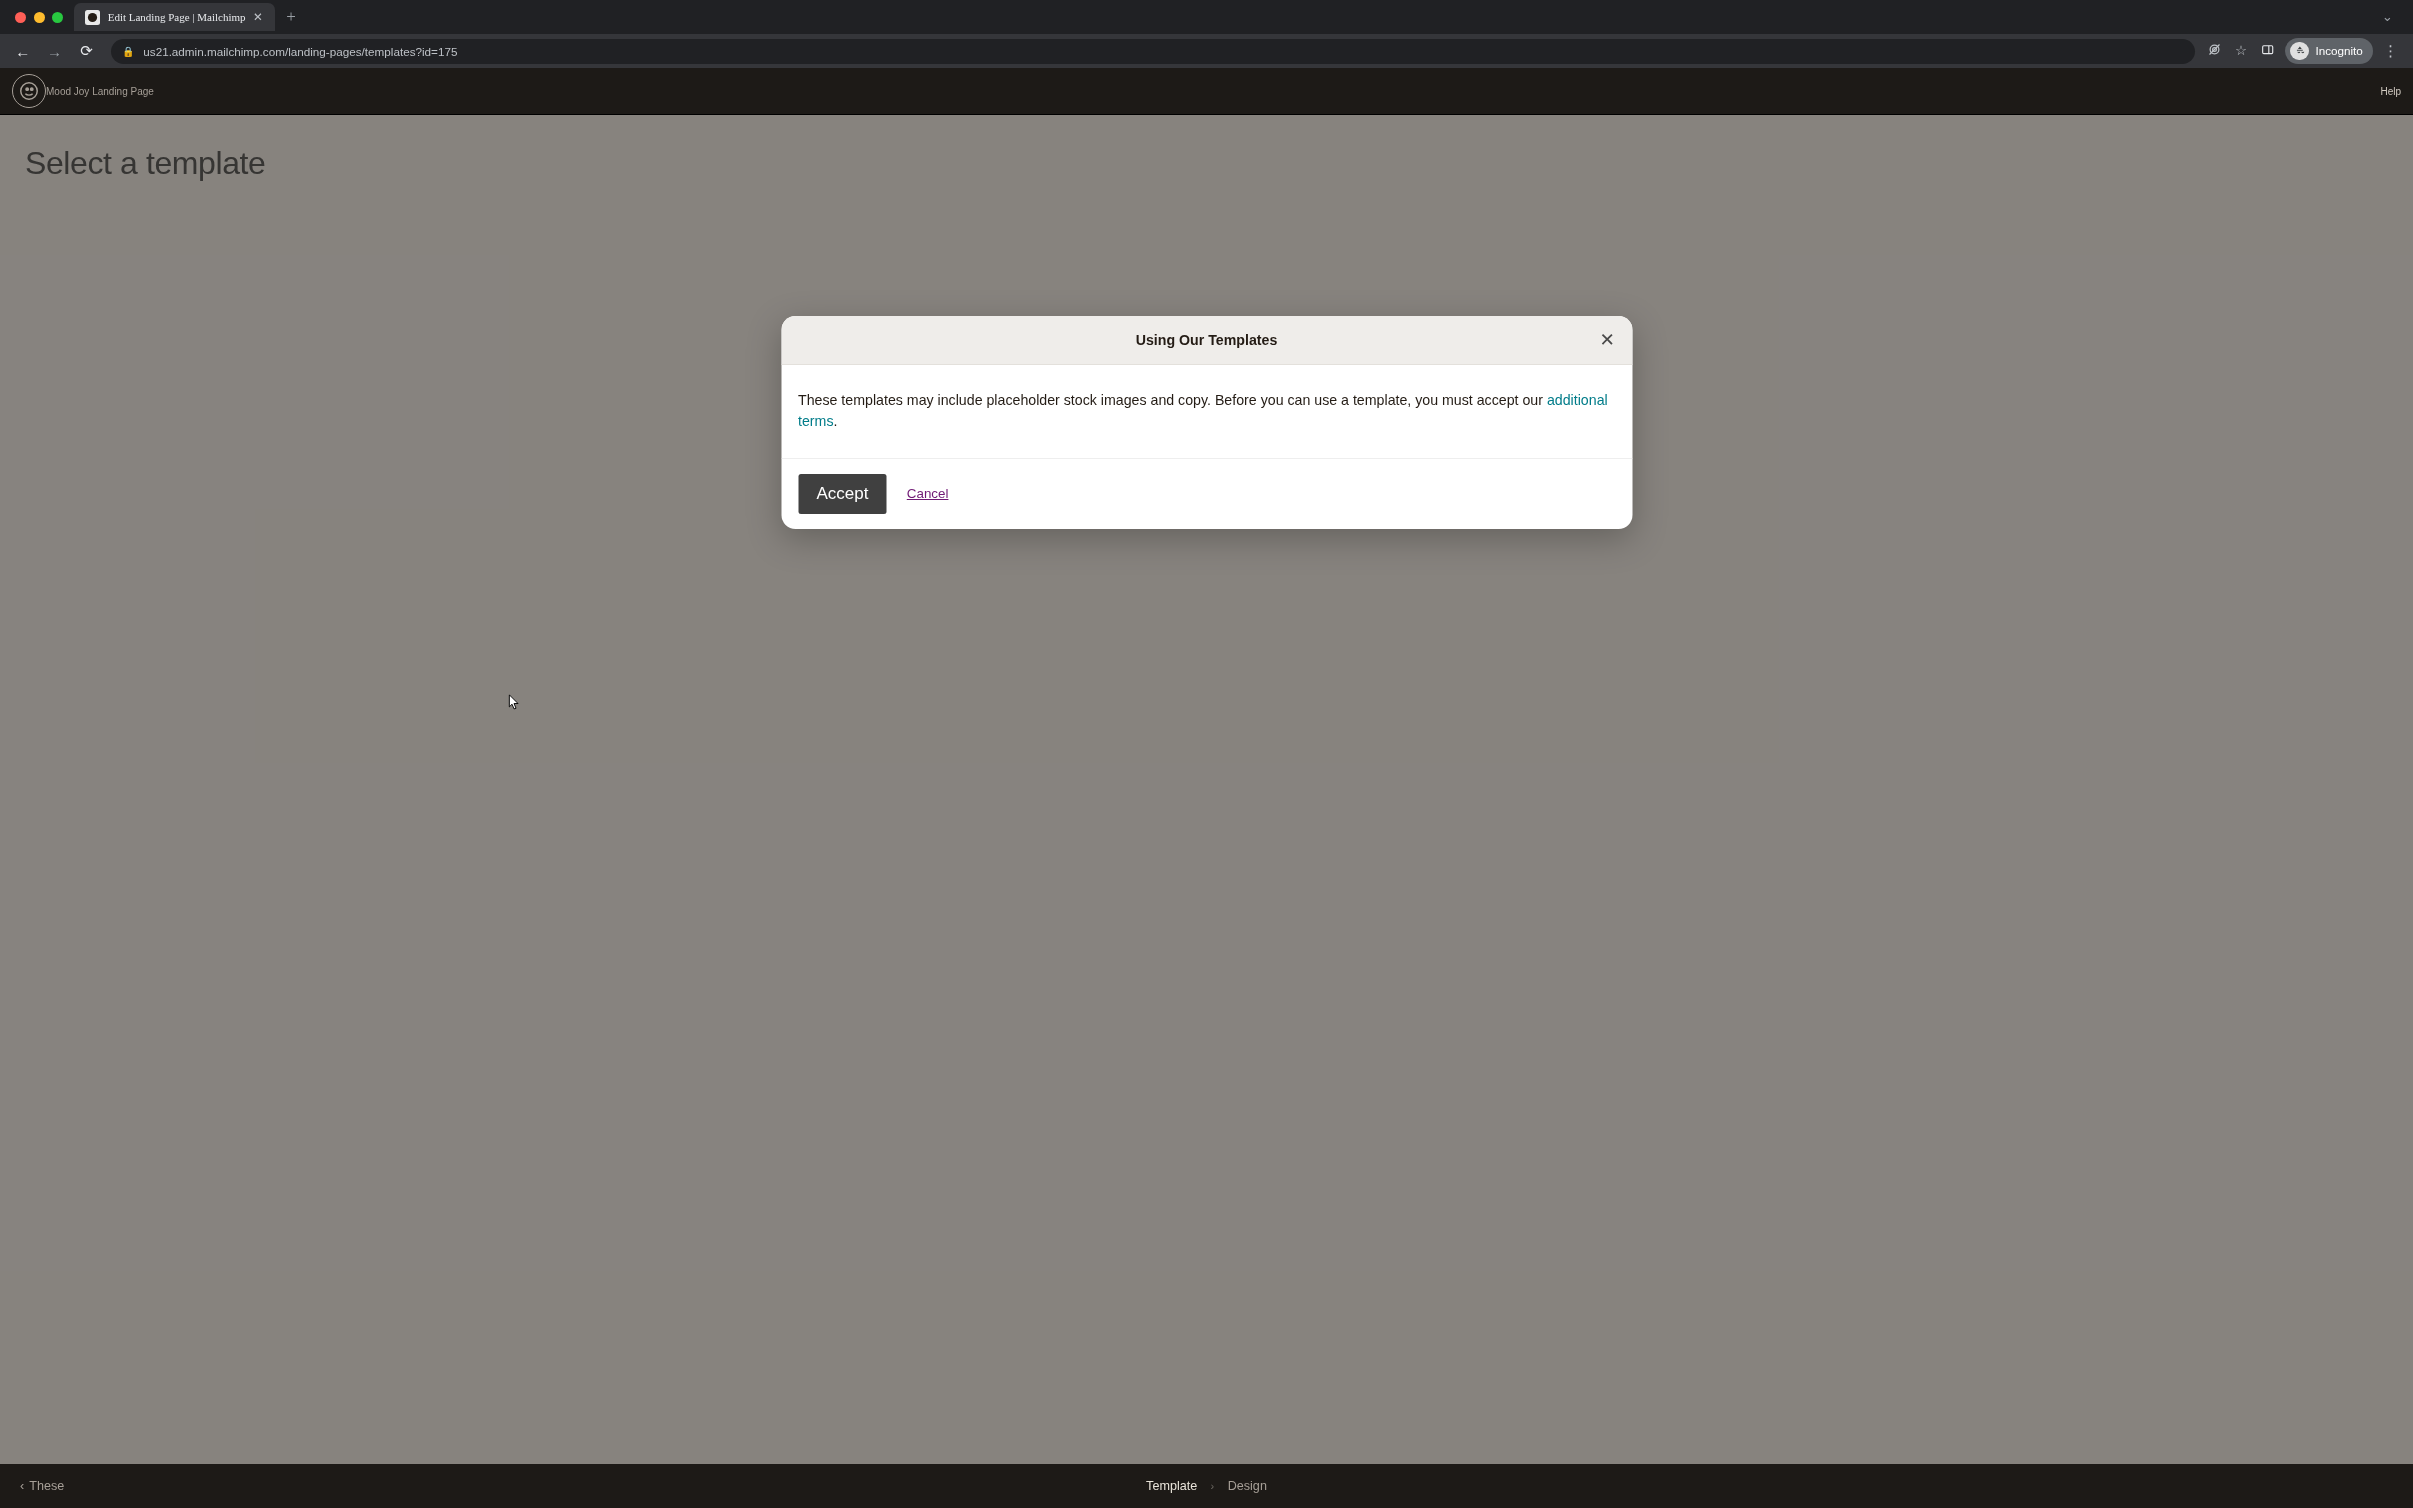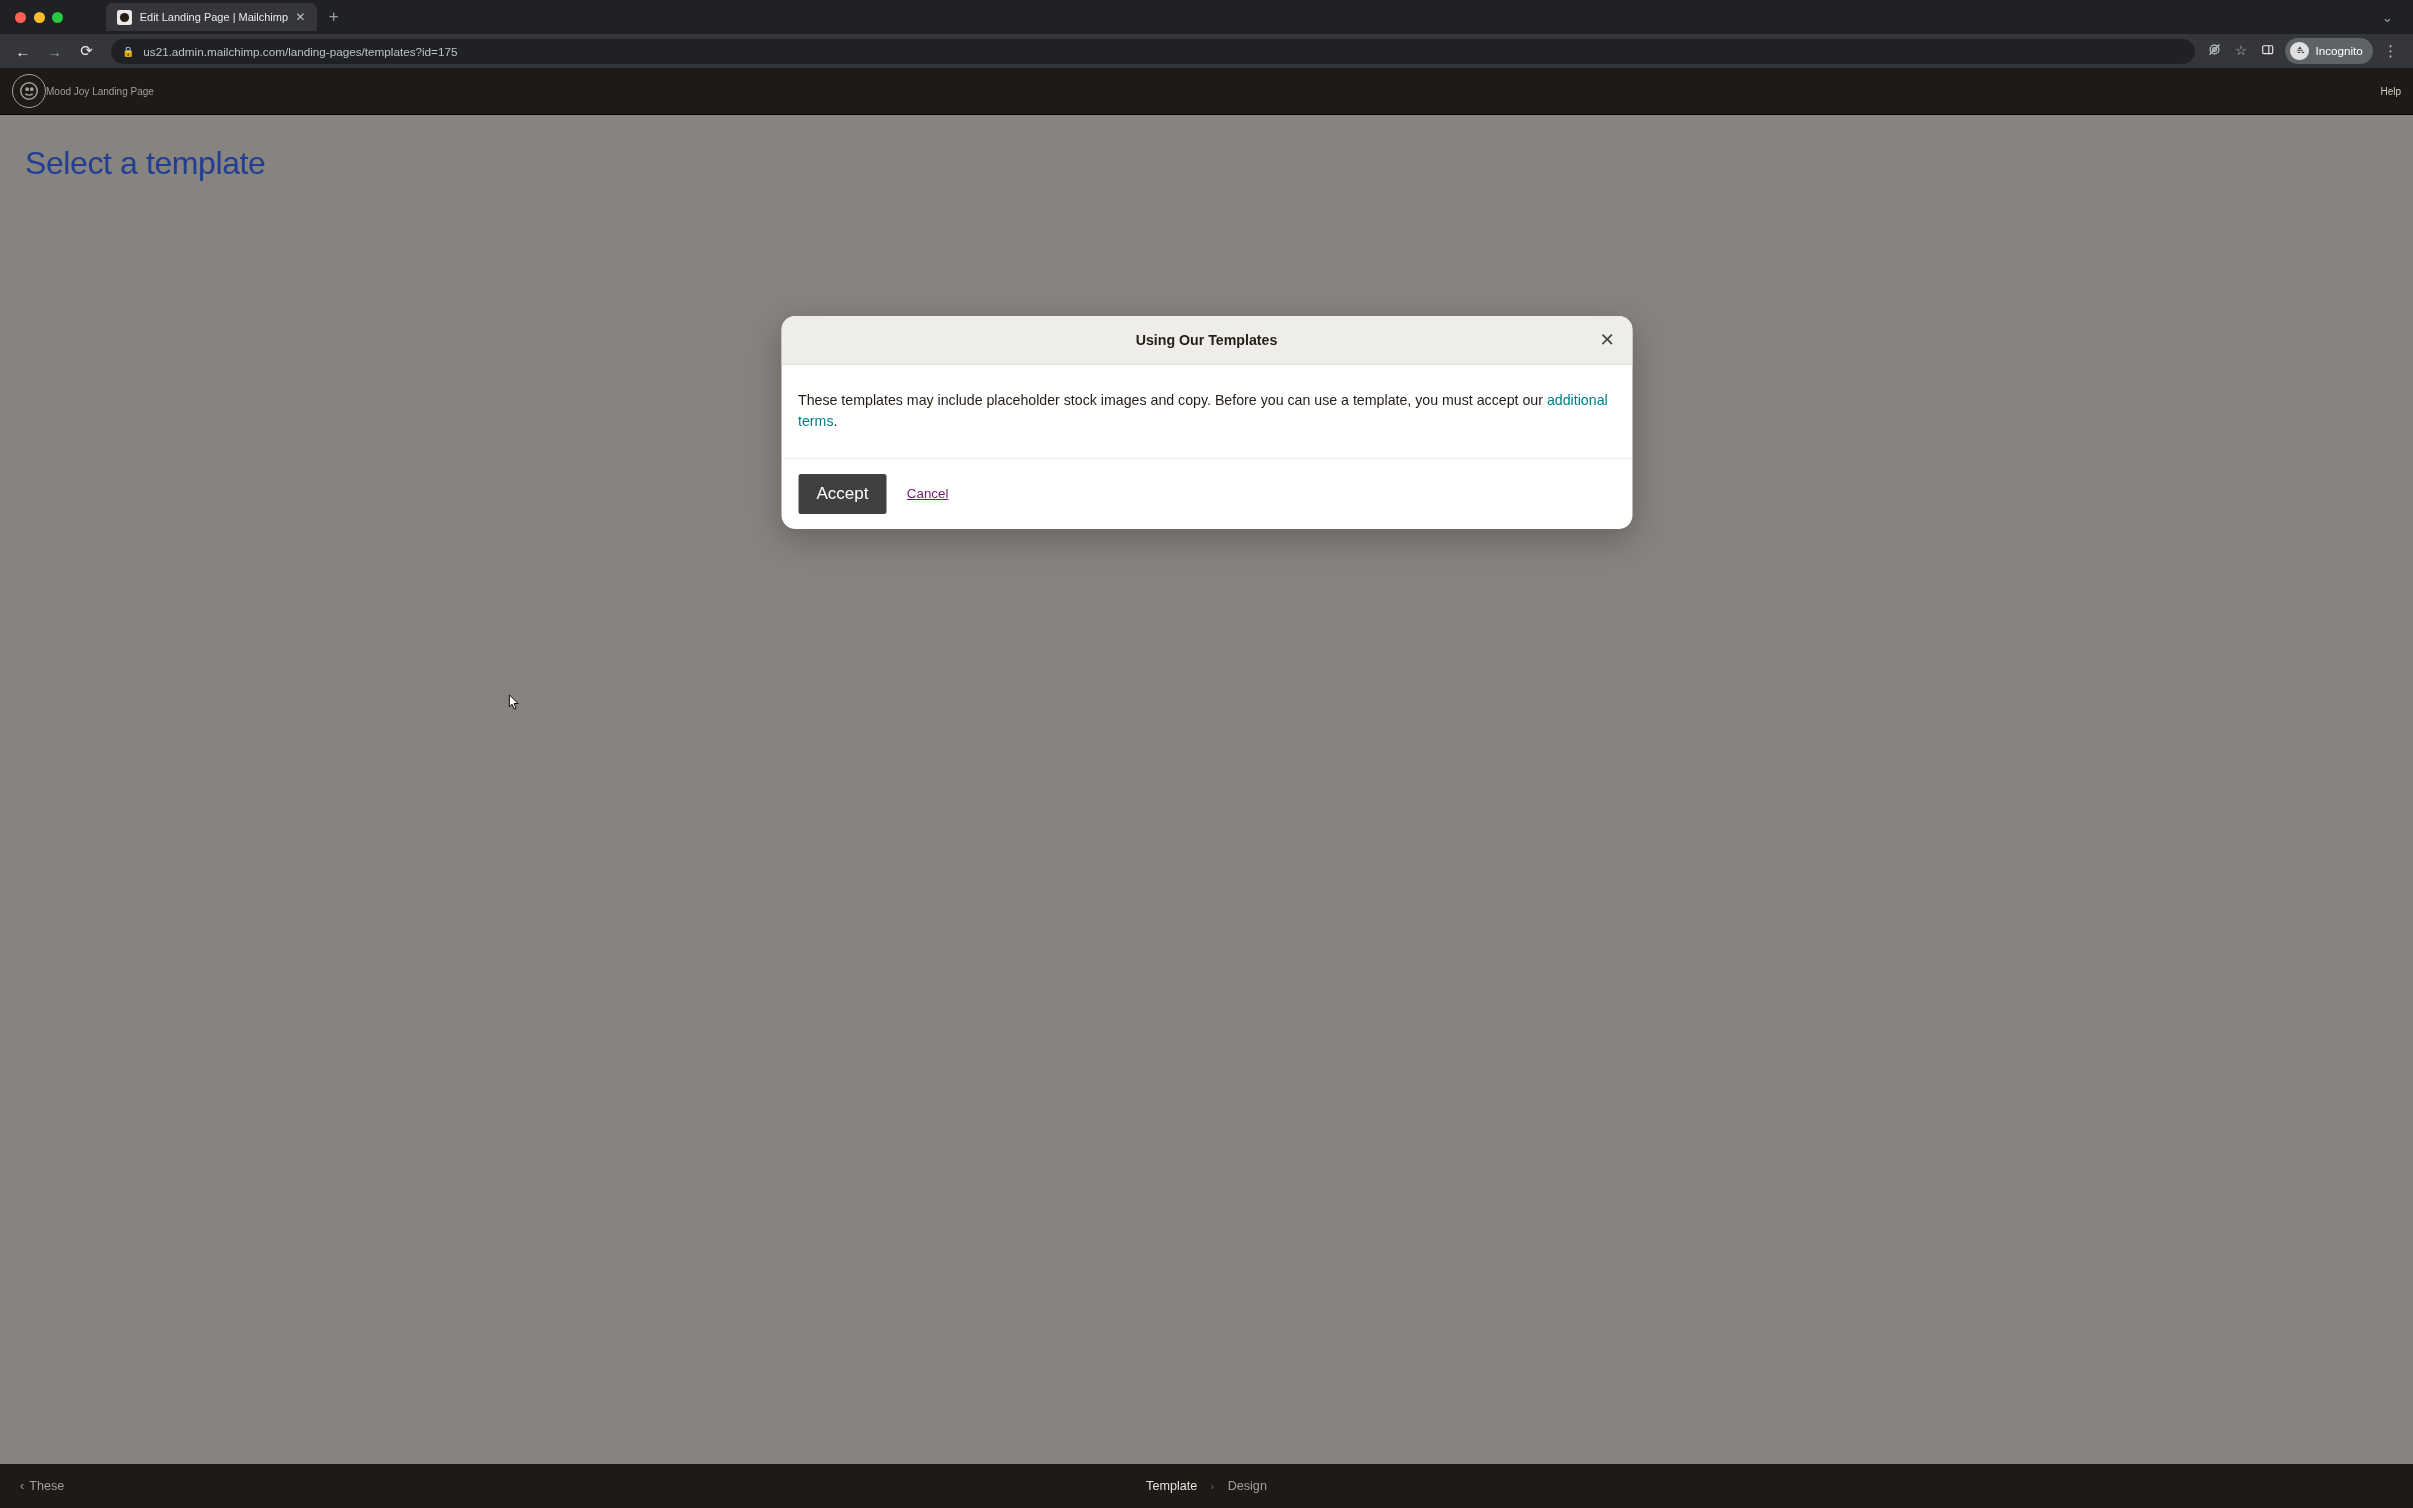--- a/index.html
+++ b/index.html
@@ -8,21 +8,21 @@
 
   
   .os-titlebar {
     height: 34px; background: #202124; display: flex; align-items: center; padding-left: 15px; gap: 7.5px;
   }
   .traffic-dot { width: 11px; height: 11px; border-radius: 50%; }
   .dot-red { background: #ff5f57; }
   .dot-yellow { background: #febc2e; }
   .dot-green { background: #28c840; }
 
-  .tab-strip { display: flex; align-items: center; margin-left: 35px; height: 100%; flex: 1; }
+  .tab-strip { display: flex; align-items: center; margin-left: 3px; height: 100%; flex: 1; font-family: Liberation Serif, serif; }
   .tab {
     background: #35363a; color: #e8eaed; font-size: 11px; padding: 0 11.7px; height: 28.5px;
     display: flex; align-items: center; gap: 7.5px; border-top-left-radius: 6.7px; border-top-right-radius: 6.7px;
     min-width: 193px;
   }
   .tab .favicon {
     width: 15px; height: 15px; background: #e9e9e9;
     display:flex; align-items:center; justify-content:center; border-radius: 2.5px; font-size:10px;
   }
   .tab .tab-title { flex:1; white-space:nowrap; overflow:hidden; text-overflow:ellipsis; }
@@ -63,21 +63,21 @@
   .mc-help { margin-left:auto; color:#d3ccc3; }
 
   
   .app-body {
     position: relative; flex:1; background:#c2bdb9; overflow:hidden;
   }
   .app-body::before {
     content:""; position:absolute; inset:0; background:rgba(40,36,32,0.38); z-index:5; pointer-events:none;
   }
   .page-inner { padding: 30px 25px; }
-  .page-title { font-size:32px; color:#1d4ed8; font-weight:400; letter-spacing:-0.4px; }
+  .page-title { font-size:32px; color:#404040; font-weight:400; letter-spacing:-0.4px; }
   .loading { margin-top:47px; color:#241c15; font-size:14.2px; }
 
   
   .modal {
     position:absolute; z-index:10; left:50%; transform:translateX(-50%);
     top: 201px; width: 851px; background:#fff; border-radius:14px;
     box-shadow: 0 10px 34px rgba(0,0,0,0.25);
     overflow:hidden;
   }
   .modal-head {

